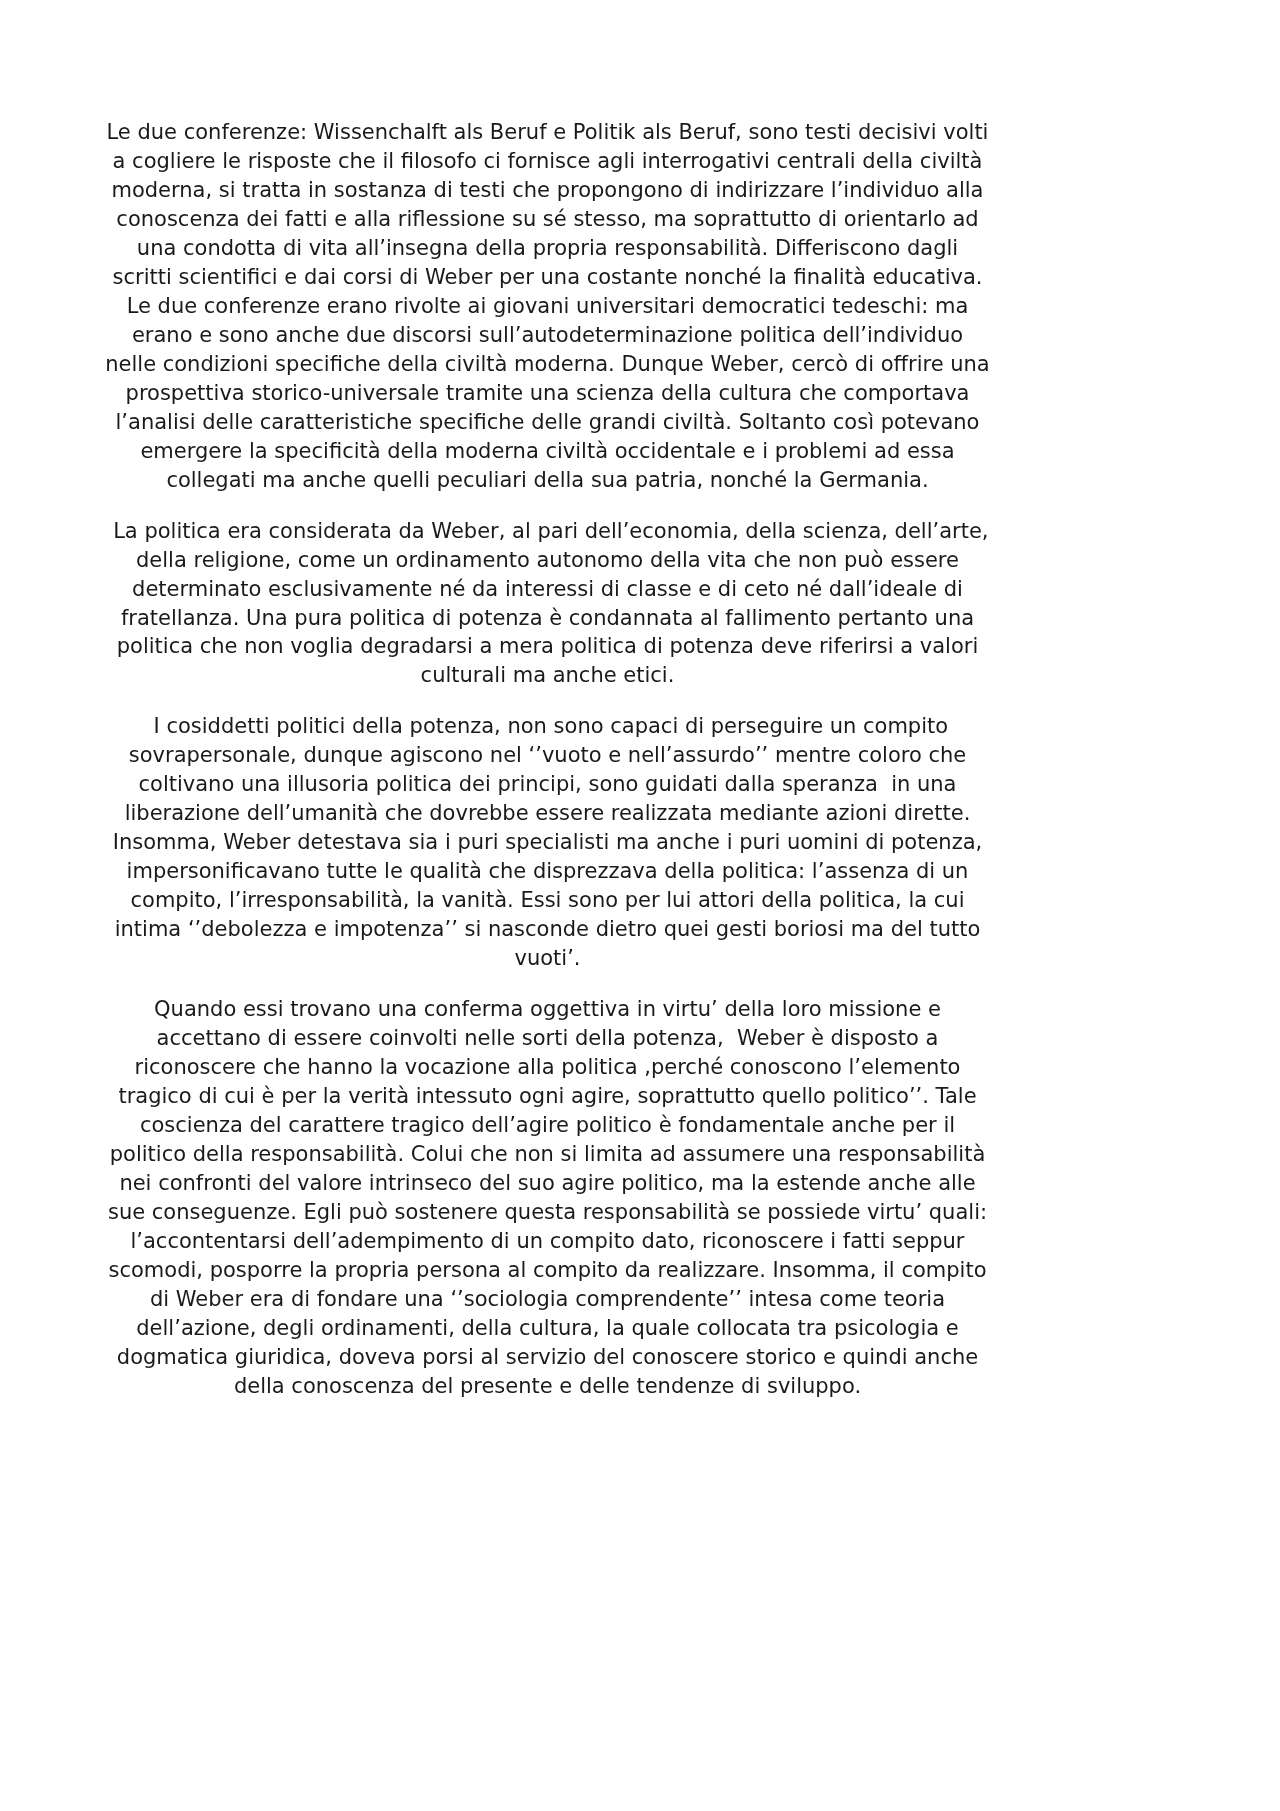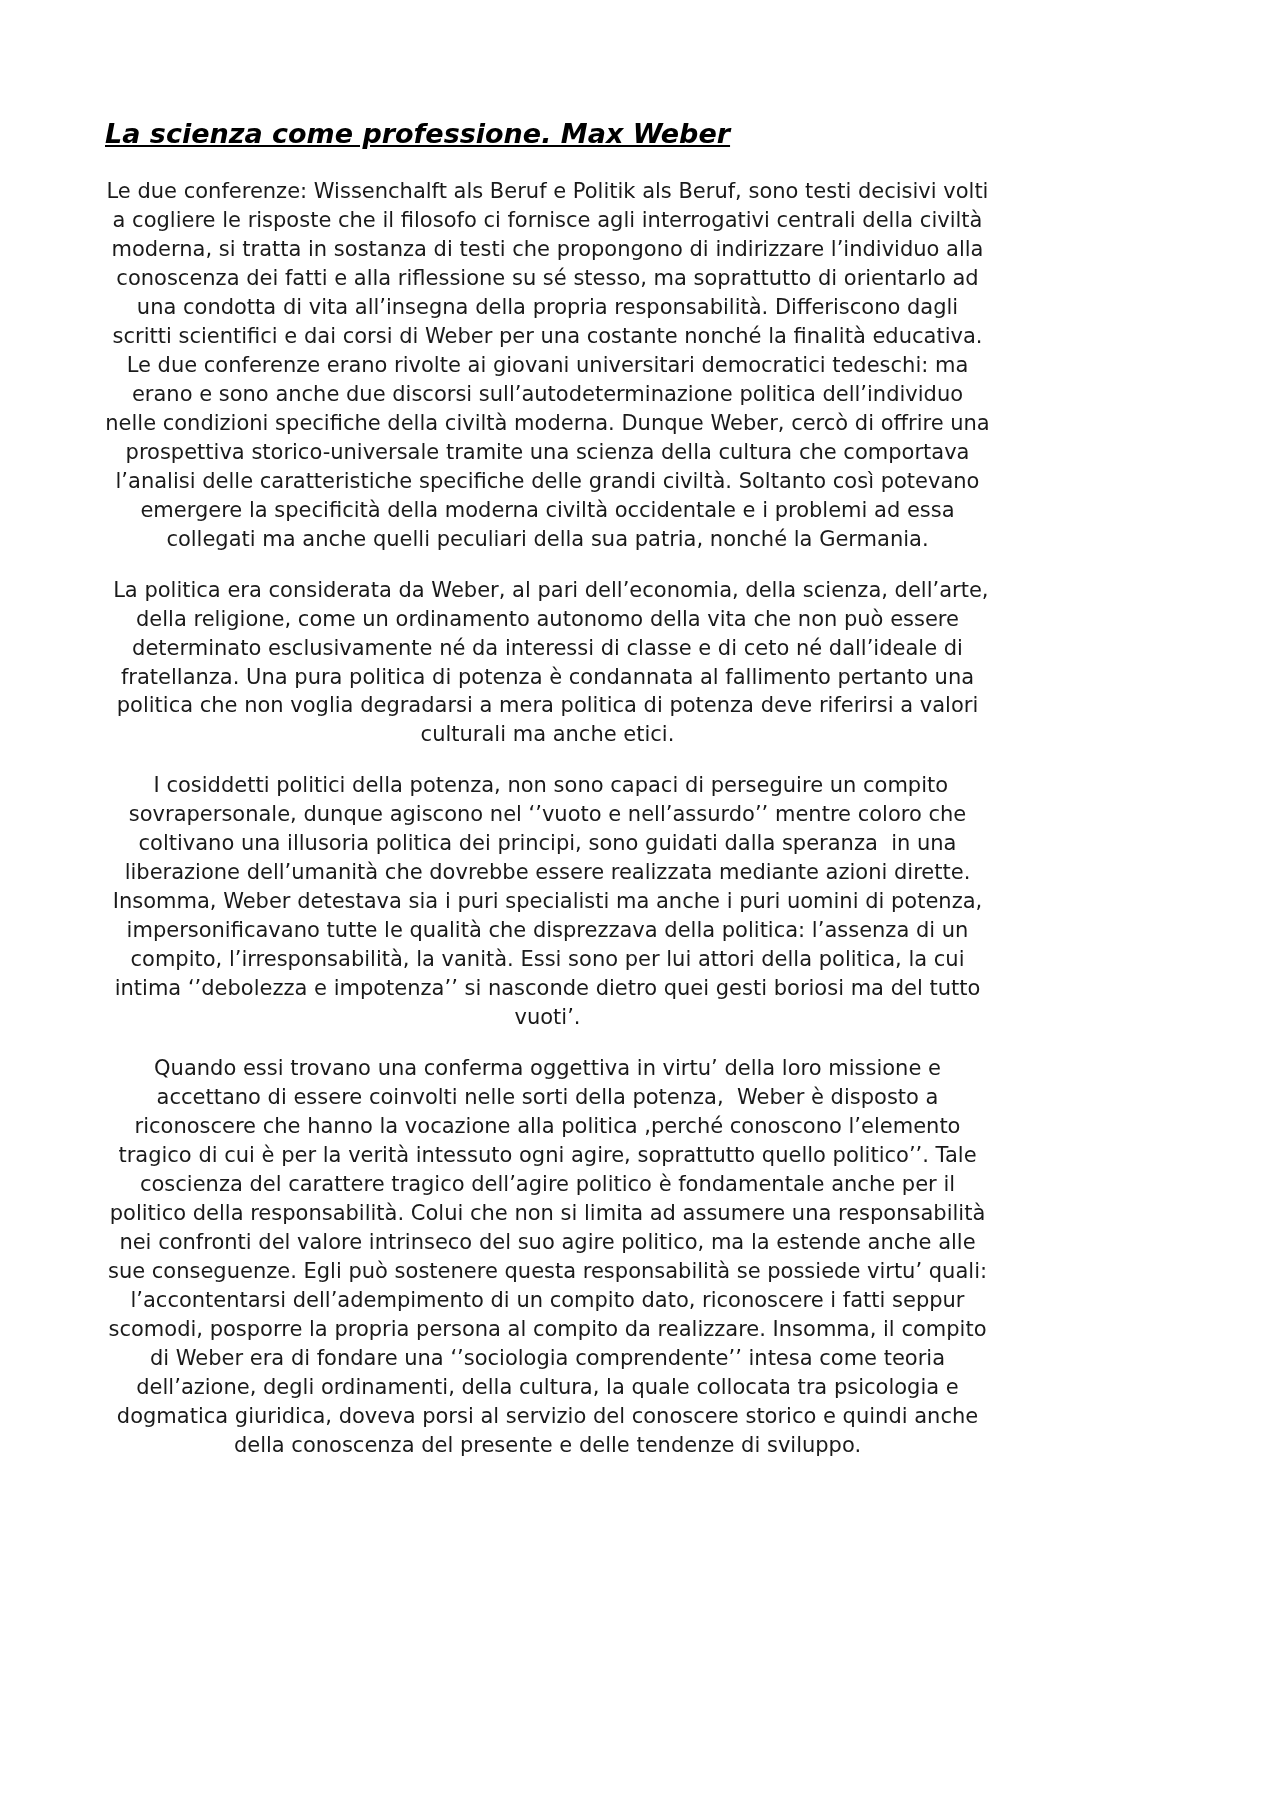--- a/index.html
+++ b/index.html
@@ -31,21 +31,20 @@
     margin: 0 0 22px 0;
     text-align: center;
     white-space: pre-wrap;
     color: #1a1a1a;
   }
 </style>
 </head>
 <body>
 
 <div class="page">
-  <h1 class="doc-title">La scienza come professione. Max Weber</h1>
 
   <p class="doc-paragraph">Le due conferenze: Wissenchalft als Beruf e Politik als Beruf, sono testi decisivi volti a cogliere le risposte che il filosofo ci fornisce agli interrogativi centrali della civiltà moderna, si tratta in sostanza di testi che propongono di indirizzare l’individuo alla conoscenza dei fatti e alla riflessione su sé stesso, ma soprattutto di orientarlo ad una condotta di vita all’insegna della propria responsabilità. Differiscono dagli scritti scientifici e dai corsi di Weber per una costante nonché la finalità educativa. Le due conferenze erano rivolte ai giovani universitari democratici tedeschi: ma erano e sono anche due discorsi sull’autodeterminazione politica dell’individuo nelle condizioni specifiche della civiltà moderna. Dunque Weber, cercò di offrire una prospettiva storico-universale tramite una scienza della cultura che comportava l’analisi delle caratteristiche specifiche delle grandi civiltà. Soltanto così potevano emergere la specificità della moderna civiltà occidentale e i problemi ad essa collegati ma anche quelli peculiari della sua patria, nonché la Germania.</p>
 
   <p class="doc-paragraph"> La politica era considerata da Weber, al pari dell’economia, della scienza, dell’arte, della religione, come un ordinamento autonomo della vita che non può essere determinato esclusivamente né da interessi di classe e di ceto né dall’ideale di fratellanza. Una pura politica di potenza è condannata al fallimento pertanto una politica che non voglia degradarsi a mera politica di potenza deve riferirsi a valori culturali ma anche etici.</p>
 
   <p class="doc-paragraph"> I cosiddetti politici della potenza, non sono capaci di perseguire un compito sovrapersonale, dunque agiscono nel ‘’vuoto e nell’assurdo’’ mentre coloro che coltivano una illusoria politica dei principi, sono guidati dalla speranza  in una liberazione dell’umanità che dovrebbe essere realizzata mediante azioni dirette. Insomma, Weber detestava sia i puri specialisti ma anche i puri uomini di potenza, impersonificavano tutte le qualità che disprezzava della politica: l’assenza di un compito, l’irresponsabilità, la vanità. Essi sono per lui attori della politica, la cui intima ‘’debolezza e impotenza’’ si nasconde dietro quei gesti boriosi ma del tutto vuoti’.</p>
 
   <p class="doc-paragraph">Quando essi trovano una conferma oggettiva in virtu’ della loro missione e accettano di essere coinvolti nelle sorti della potenza,  Weber è disposto a riconoscere che hanno la vocazione alla politica ,perché conoscono l’elemento tragico di cui è per la verità intessuto ogni agire, soprattutto quello politico’’. Tale coscienza del carattere tragico dell’agire politico è fondamentale anche per il politico della responsabilità. Colui che non si limita ad assumere una responsabilità nei confronti del valore intrinseco del suo agire politico, ma la estende anche alle sue conseguenze. Egli può sostenere questa responsabilità se possiede virtu’ quali: l’accontentarsi dell’adempimento di un compito dato, riconoscere i fatti seppur scomodi, posporre la propria persona al compito da realizzare. Insomma, il compito di Weber era di fondare una ‘’sociologia comprendente’’ intesa come teoria dell’azione, degli ordinamenti, della cultura, la quale collocata tra psicologia e dogmatica giuridica, doveva porsi al servizio del conoscere storico e quindi anche della conoscenza del presente e delle tendenze di sviluppo.</p>
 </div>
 

